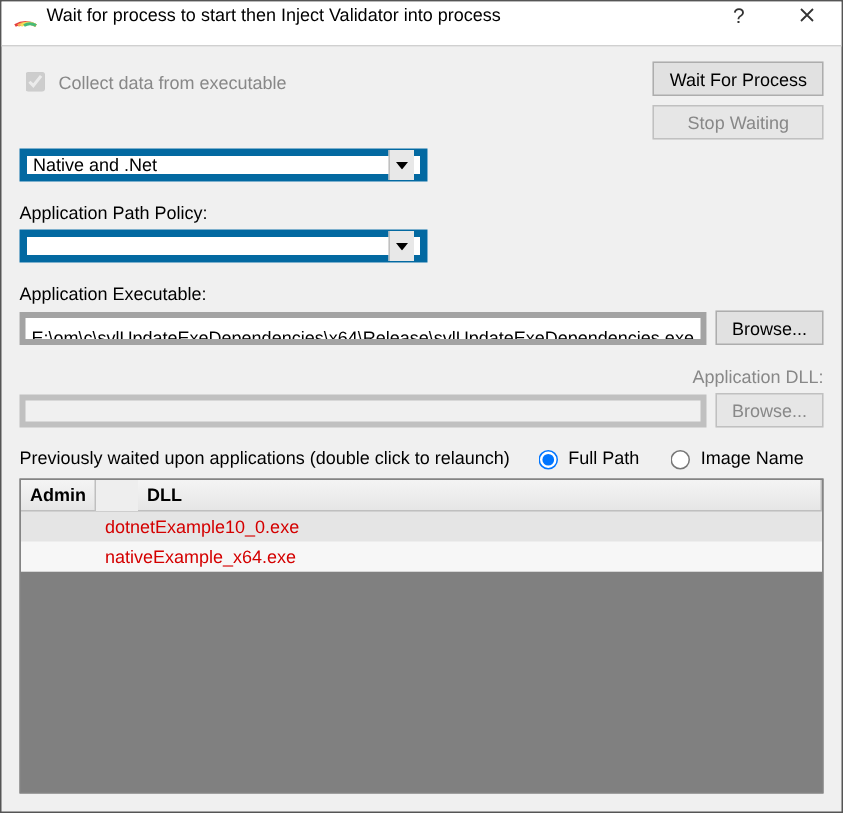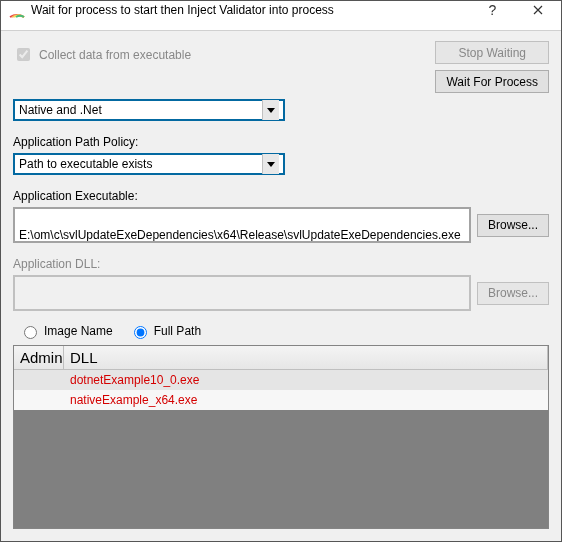--- a/index.html
+++ b/index.html
@@ -70,43 +70,43 @@
     border: 1px solid #adadad;
     font-size: 12px;
     display: flex; align-items: center; justify-content: center;
     padding: 0 10px;
   }
   .win-btn.disabled { color: #888; border-color:#c0c0c0; background:#e6e6e6;}
   .label { margin: 4px 0; }
   .combo {
     width: 272px; height: 22px;
     background: #fff;
-    border: 2px solid #0369a1;
+    border: 5px solid #0369a1;
     display: flex; align-items: center;
     padding: 0 4px;
     position: relative;
   }
   .combo .arrow {
     margin-left: auto;
     width: 17px; height: 20px;
     display:flex;align-items:center;justify-content:center;
     border-left:1px solid #c0c0c0;
     background:#e8e8e8;
   }
   .combo .arrow svg { width:8px; height:5px; }
-  .disabled-label { color:#888; }
+  .disabled-label { color:#888;text-align:right; }
   .exec-row {
     display:flex; gap:6px; align-items:center;
   }
   .exec-input {
     flex:1;
     height:22px;
     background:#fff;
-    border:2px solid #a3a3a3;
-    padding:16px 4px;
+    border:4px solid #a3a3a3;
+    padding:3px 4px;
     font-size:12px;
     line-height:20px;
     overflow:hidden;
     white-space:nowrap;
   }
   .exec-input.disabled { background:#f0f0f0; border-color:#c0c0c0; color:#888;}
   .browse-btn { min-width:70px; }
   .prev-row {
     display:flex; align-items:center; gap:8px;
     margin:12px 0 6px 0;
@@ -123,26 +123,26 @@
   }
   .table-head {
     display:flex;
     background:#eee;
   }
   .th {
     border-right:1px solid #bfbfbf;
     border-bottom:1px solid #bfbfbf;
     background:linear-gradient(#f4f4f4,#e6e6e6);
     padding:3px 6px;
-    font-weight:normal;
-    font-size:15px;
+    font-weight:bold;
+    font-size:12px;
   }
   .col-admin { width:50px; }
   .col-exec { width:158px; }
-  .col-dll { flex:1; }
+  .col-dll { flex:1;margin-left:28px; }
   .table-body {
     background:#e5e5e5;
   }
   .tr { display:flex; height:20px; align-items:center;}
   .tr.alt { background:#f7f7f7; }
   .td { padding:0 6px; font-size:12px; }
   .td.exec { color:#d40000; }
   .reset { margin-left:auto; min-width:60px;}
 </style>
 </head>
@@ -167,38 +167,37 @@
 </div>
 
 <div class="content">
 
   <div class="toprow">
     <label class="collect-check">
       <input type="checkbox" checked="" disabled="" style="">
       <span>Collect data from executable</span>
     </label>
     <div class="rightbtns">
+      <div class="win-btn">Wait For Process</div>
       <div class="win-btn disabled">Stop Waiting</div>
-      <div class="win-btn">Wait For Process</div>
     </div>
   </div>
 
   <div class="combo">
     <span>Native and .Net</span>
     <span class="arrow">
       <svg viewBox="0 0 8 5">
           <path d="M0 0 L4 5 L8 0 Z" fill="#000"></path>
         </svg>
     </span>
   </div>
 
   <div style="height:10px"></div>
   <div class="label">Application Path Policy:</div>
   <div class="combo">
-    <span>Path to executable exists</span>
     <span class="arrow">
       <svg viewBox="0 0 8 5">
           <path d="M0 0 L4 5 L8 0 Z" fill="#000"></path>
         </svg>
     </span>
   </div>
 
   <div style="height:10px"></div>
   <div class="label">Application Executable:</div>
   <div class="exec-row">
@@ -207,28 +206,29 @@
   </div>
 
   <div style="height:10px"></div>
   <div class="label disabled-label">Application DLL:</div>
   <div class="exec-row">
     <div class="exec-input disabled"></div>
     <div class="win-btn browse-btn disabled">Browse...</div>
   </div>
 
   <div class="prev-row">
+    <span>Previously waited upon applications (double click to relaunch)</span>
     <div class="radio-group">
+      <label>
+        <input type="radio" name="pathmode" checked="" style="">
+        <span>Full Path</span>
+      </label>
       <label>
         <input type="radio" name="pathmode" style="">
         <span>Image Name</span>
-      </label>
-      <label>
-        <input type="radio" name="pathmode" checked="" style="">
-        <span>Full Path</span>
       </label>
     </div>
   </div>
 
   <div class="table-wrap">
     <div class="table-head">
       <div class="th col-admin">Admin</div>
       <div class="th col-dll">DLL</div>
     </div>
     <div class="table-body" id="tb">

